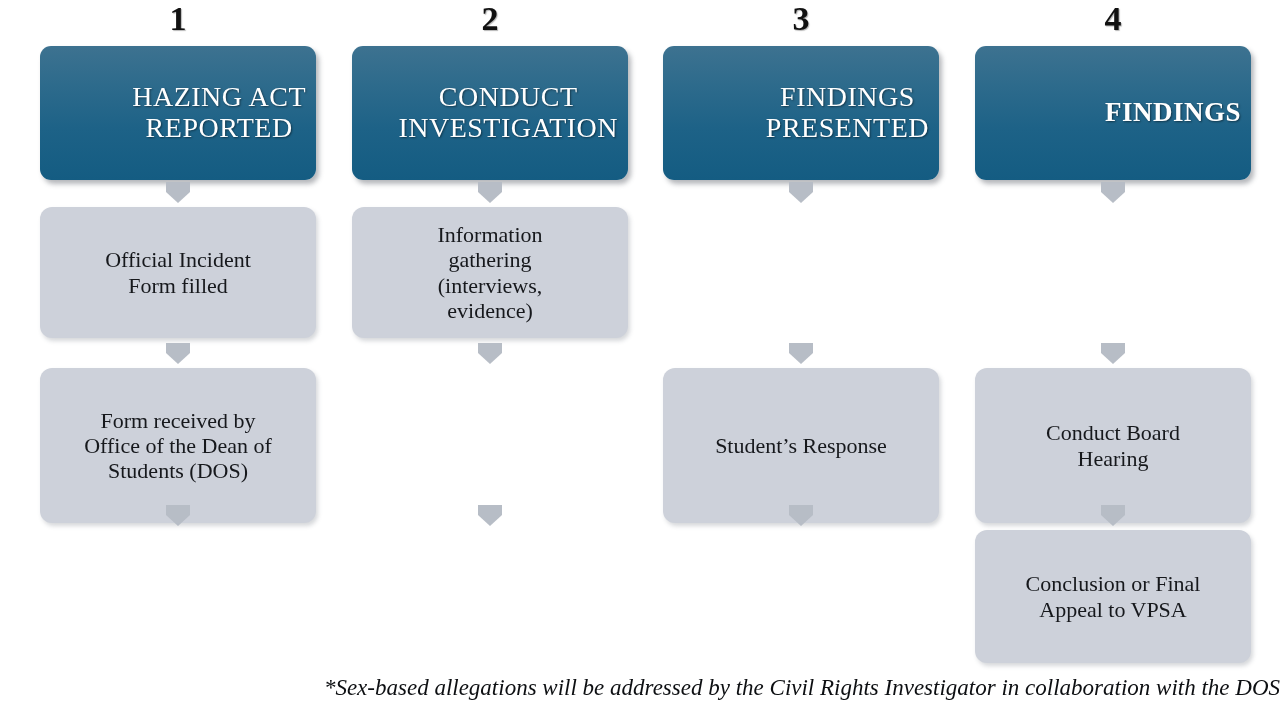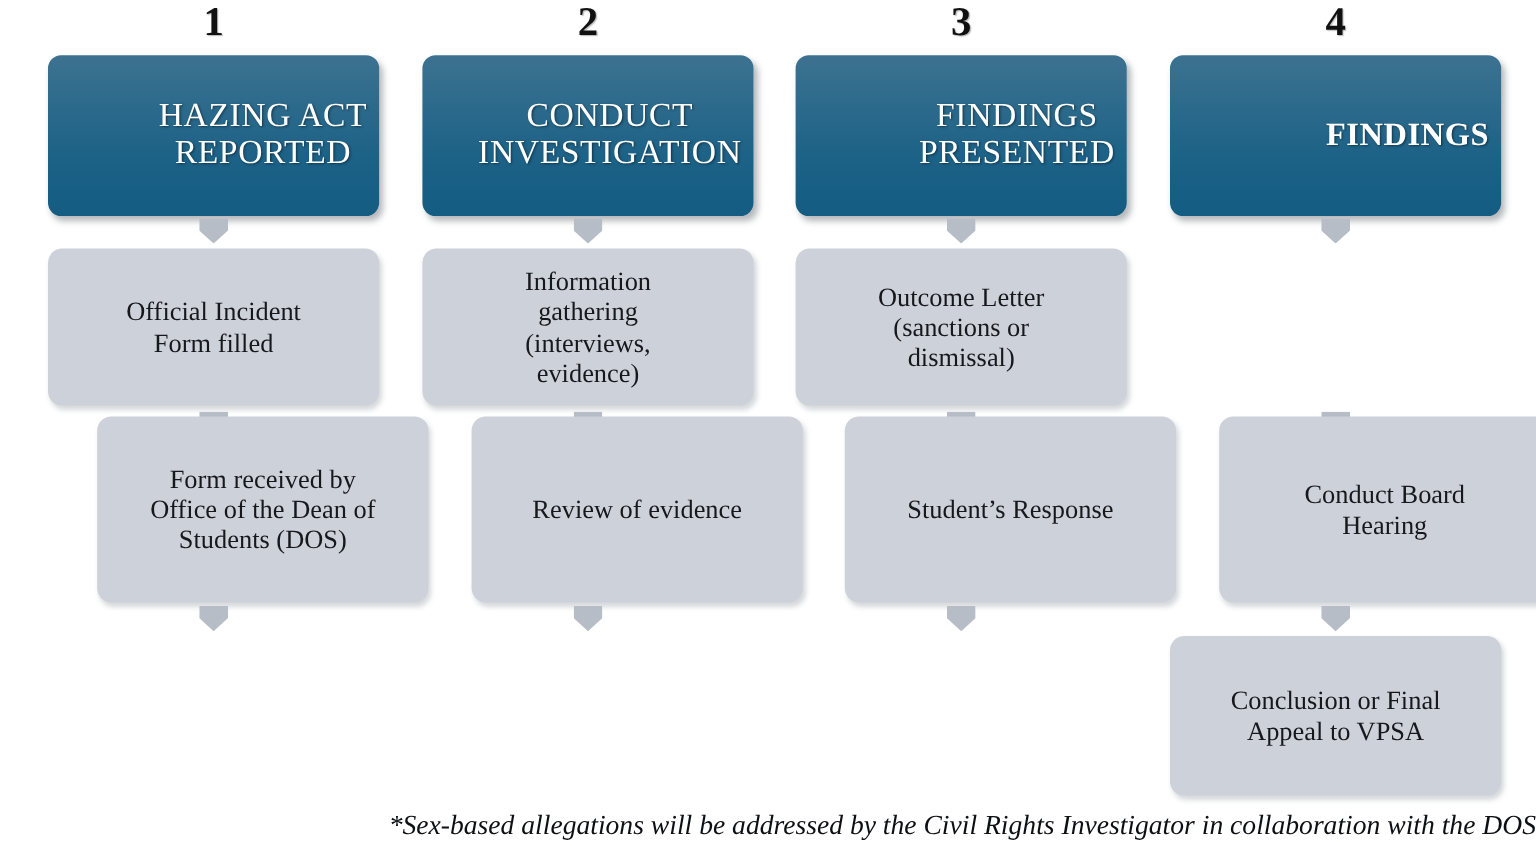--- a/index.html
+++ b/index.html
@@ -52,21 +52,21 @@
   .cell{
     position:absolute;left:0;width:276px;
     border-radius:12px;
     background:#cdd1da;
     box-shadow:2px 3px 4px rgba(120,125,135,0.30);
     display:flex;align-items:center;justify-content:center;
     box-sizing:border-box;
     padding:5px 12px;
   }
   .cell.r1{top:207px;height:131px;}
-  .cell.r2{top:347px;height:155px;margin-left:41px;}
+  .cell.r2{top:368px;height:155px;}
   .cell.r3{top:530px;height:133px;}
   .cell-txt{
     color:#16181c;
     font-size:22px;
     line-height:1.14;
     text-align:center;
     white-space:pre-line;
   }
 
   
@@ -125,38 +125,30 @@
 INVESTIGATION</div>
     </div>
     <div class="arrow a1"></div>
     <div class="cell r1">
       <div class="cell-txt">Information
 gathering
 (interviews,
 evidence)</div>
     </div>
     <div class="arrow a2"></div>
-    <div class="cell r2">
-      <div class="cell-txt">Review of evidence</div>
-    </div>
     <div class="arrow a3"></div>
   </div>
 
   <div class="column" style="left:663px;">
     <div class="num">3</div>
     <div class="head">
       <div class="head-txt">FINDINGS
 PRESENTED</div>
     </div>
     <div class="arrow a1"></div>
-    <div class="cell r1">
-      <div class="cell-txt">Outcome Letter
-(sanctions or
-dismissal)</div>
-    </div>
     <div class="arrow a2"></div>
     <div class="cell r2">
       <div class="cell-txt">Student’s Response</div>
     </div>
     <div class="arrow a3"></div>
   </div>
 
   <div class="column" style="left:975px;">
     <div class="num">4</div>
     <div class="head">

